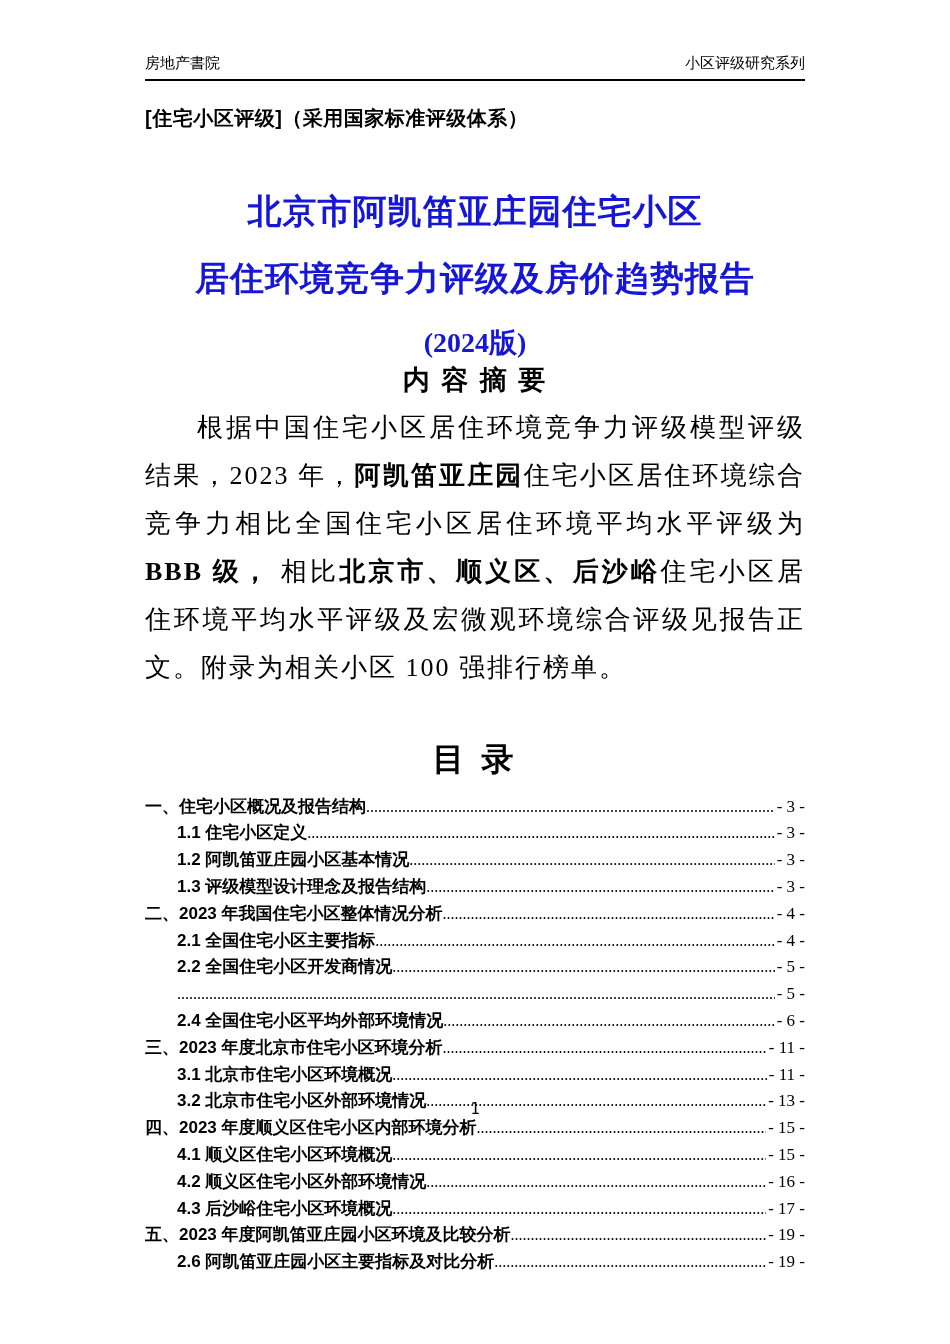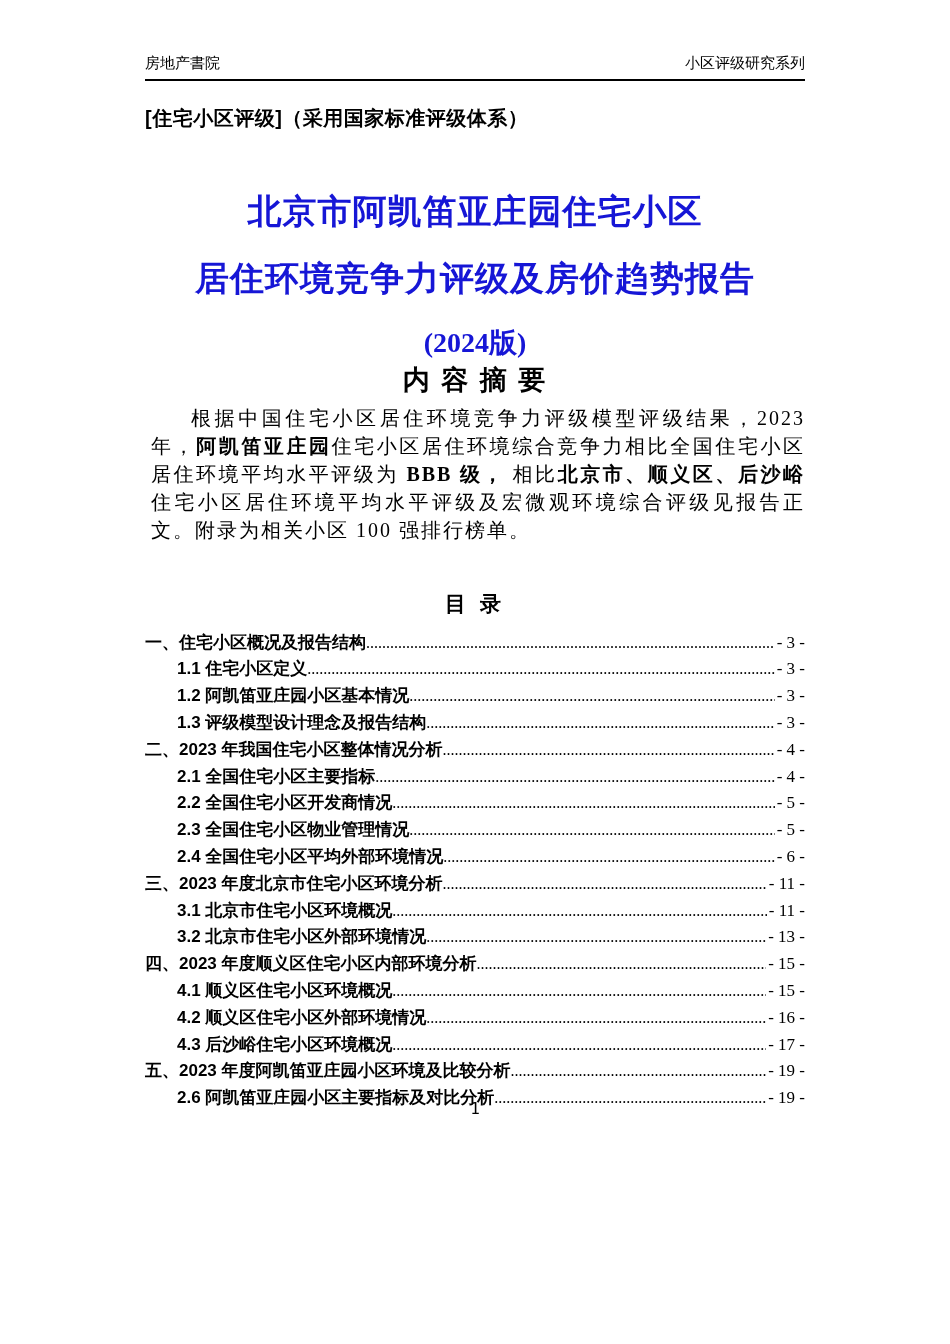--- a/index.html
+++ b/index.html
@@ -52,35 +52,34 @@
   
   .abstract-heading {
     text-align: center;
     font-family: "Liberation Sans", "DejaVu Sans", sans-serif;
     font-weight: 700;
     font-size: 27px;
     letter-spacing: 2px;
   }
   .abstract {
     margin-top: 6px;
-    font-size: 20px;
-    line-height: 28px;
+    font-size: 26px;
+    line-height: 48px;
     letter-spacing: 2px;
     text-align: justify;
     text-indent: 2em;
-    margin-left: 6px;
   }
   .abstract .b { font-weight: 700; }
   
   .toc-heading {
     margin-top: 46px;
     text-align: center;
     font-family: "Liberation Sans", "DejaVu Sans", sans-serif;
     font-weight: 700;
-    font-size: 21px;
+    font-size: 32px;
     letter-spacing: 4px;
   }
   .toc { margin-top: 12px; }
   .toc-row {
     display: flex;
     align-items: baseline;
     line-height: 26.8px;
     font-size: 17px;
     font-family: "Liberation Sans", "DejaVu Sans", sans-serif;
     font-weight: 700;
@@ -170,21 +169,20 @@
         <span class="toc-title">2.1 全国住宅小区主要指标</span>
         <span class="toc-leader"></span>
         <span class="toc-page">- 4 -</span>
       </div>
       <div class="toc-row lvl2">
         <span class="toc-title">2.2 全国住宅小区开发商情况</span>
         <span class="toc-leader"></span>
         <span class="toc-page">- 5 -</span>
       </div>
       <div class="toc-row lvl2">
-        <span class="toc-title">2.3 全国住宅小区物业管理情况</span>
         <span class="toc-leader"></span>
         <span class="toc-page">- 5 -</span>
       </div>
       <div class="toc-row lvl2">
         <span class="toc-title">2.4 全国住宅小区平均外部环境情况</span>
         <span class="toc-leader"></span>
         <span class="toc-page">- 6 -</span>
       </div>
       <div class="toc-row">
         <span class="toc-title">三、2023 年度北京市住宅小区环境分析</span>

